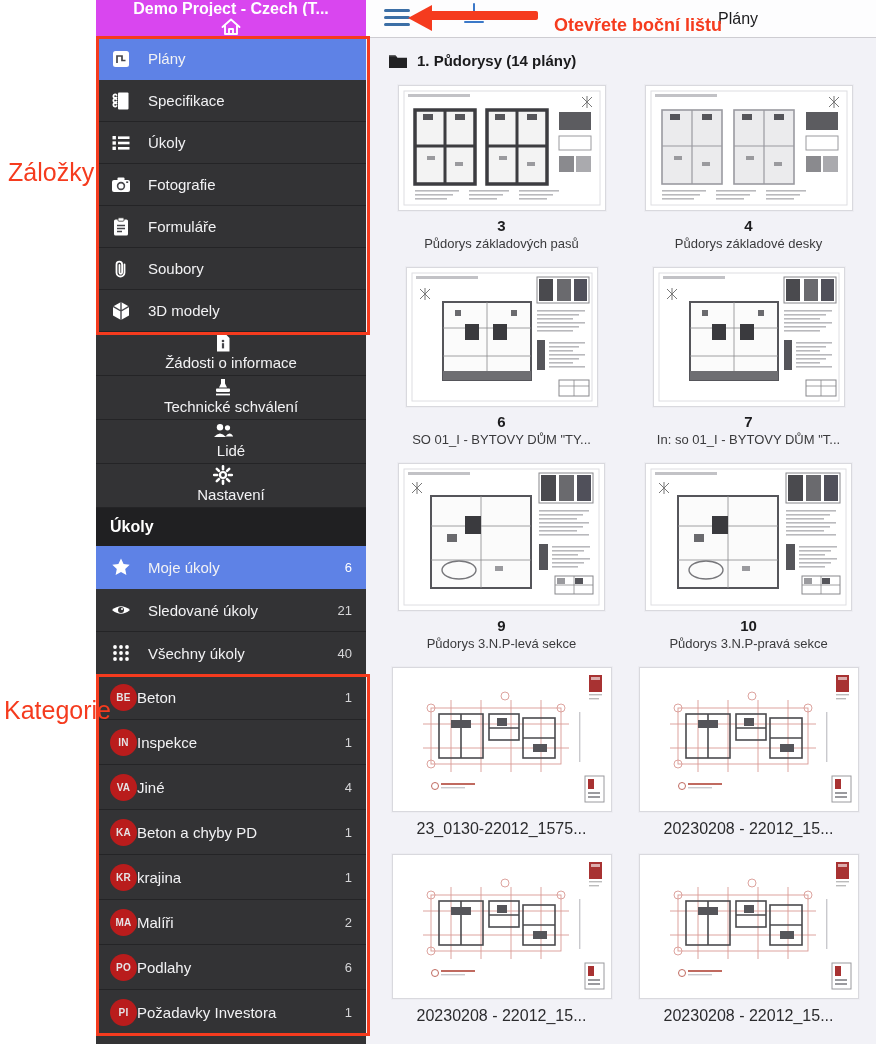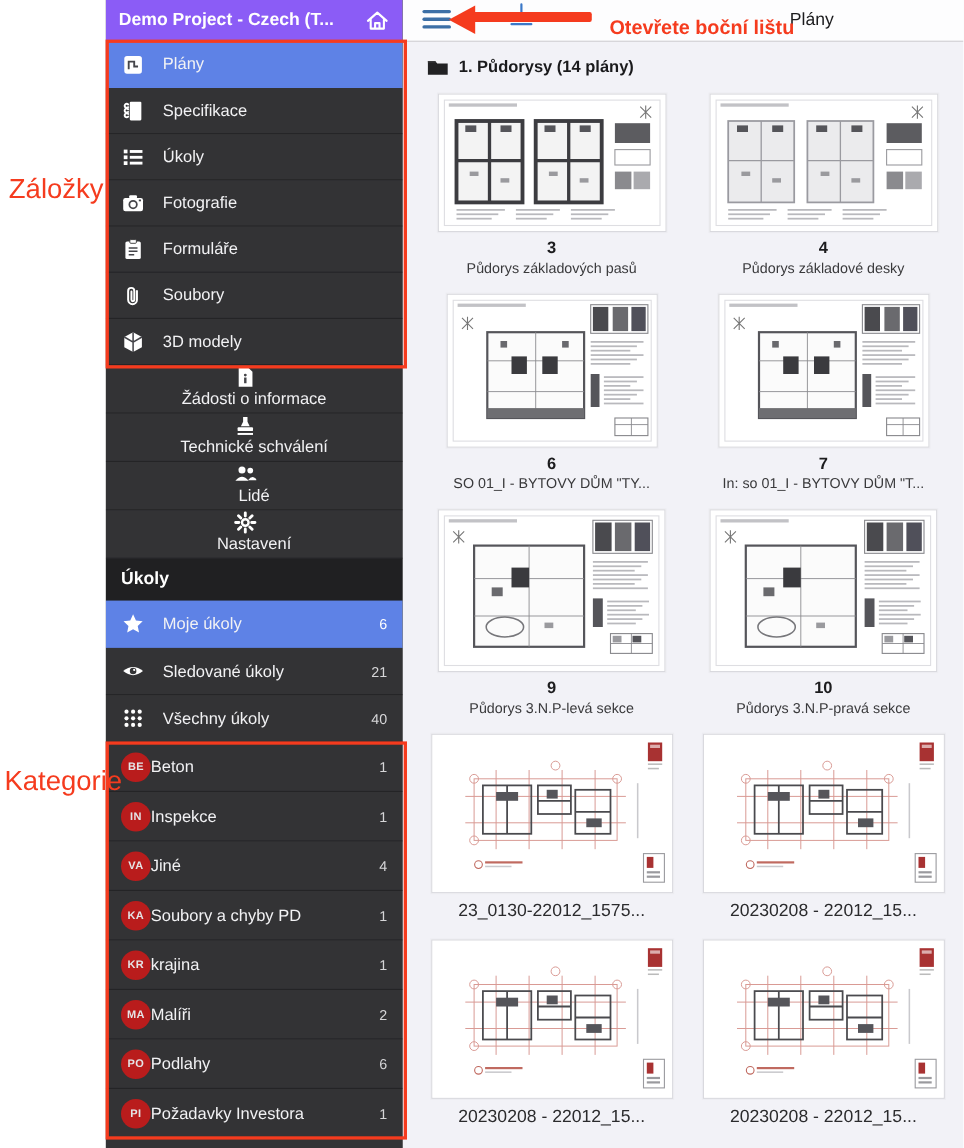--- a/index.html
+++ b/index.html
@@ -9,21 +9,21 @@
 
   
   .gutter { position:absolute; left:0; top:0; width:96px; height:1044px; background:#fff; z-index:5; }
   .annot-label { position:absolute; color:#f53b1e; font-size:25px; font-weight:400; white-space:nowrap; }
   #annot-tabs { left:8px; top:158px; }
   #annot-cats { left:4px; top:696px; }
 
   
   .sidebar { position:absolute; left:96px; top:0; width:270px; height:1044px;
              background:#323234; z-index:4; overflow:hidden; }
-  .sb-header { height:38px; background:#8b5cf6; display:flex; align-items:center; padding:0 12px; }
+  .sb-header { height:38px; background:#d946ef; display:flex; align-items:center; padding:0 12px;flex-direction:column; }
   .sb-title { color:#fff; font-size:16px; font-weight:bold; flex:1; white-space:nowrap; overflow:hidden; }
   .sb-home { width:22px; height:22px; flex:0 0 auto; }
 
   .sb-item { position:relative; display:flex; align-items:center; padding:0 14px;
              background:#333335; border-bottom:1px solid #242426; color:#f2f2f4; }
   .sb-item.tab    { height:42px; }
   .sb-item.menu   { height:44px;flex-direction:column; }
   .sb-item.filter { height:43px; }
   .sb-item.cat    { height:45px; }
   .sb-item.sel    { background:#5e82e6; border-bottom-color:#5e82e6; }
@@ -260,21 +260,21 @@
     <span class="sb-label">Inspekce</span>
     <span class="sb-count">1</span>
   </div>
         <div class="sb-item cat">
     <span class="avatar">VA</span>
     <span class="sb-label">Jiné</span>
     <span class="sb-count">4</span>
   </div>
         <div class="sb-item cat">
     <span class="avatar">KA</span>
-    <span class="sb-label">Soubory a chyby PD</span>
+    <span class="sb-label">Beton a chyby PD</span>
     <span class="sb-count">1</span>
   </div>
         <div class="sb-item cat">
     <span class="avatar">KR</span>
     <span class="sb-label">krajina</span>
     <span class="sb-count">1</span>
   </div>
         <div class="sb-item cat">
     <span class="avatar">MA</span>
     <span class="sb-label">Malíři</span>

